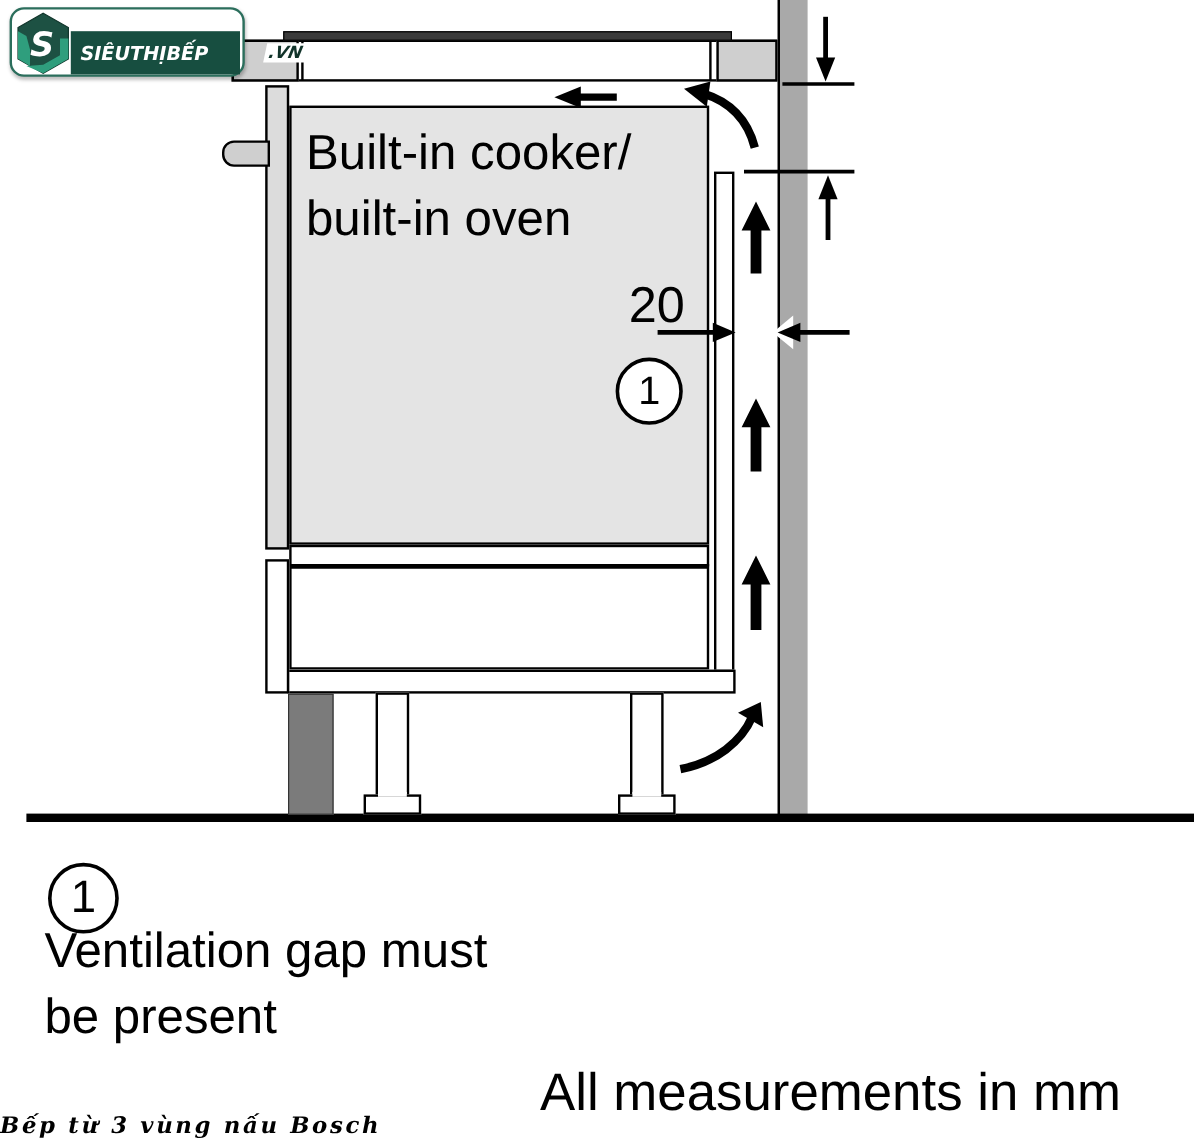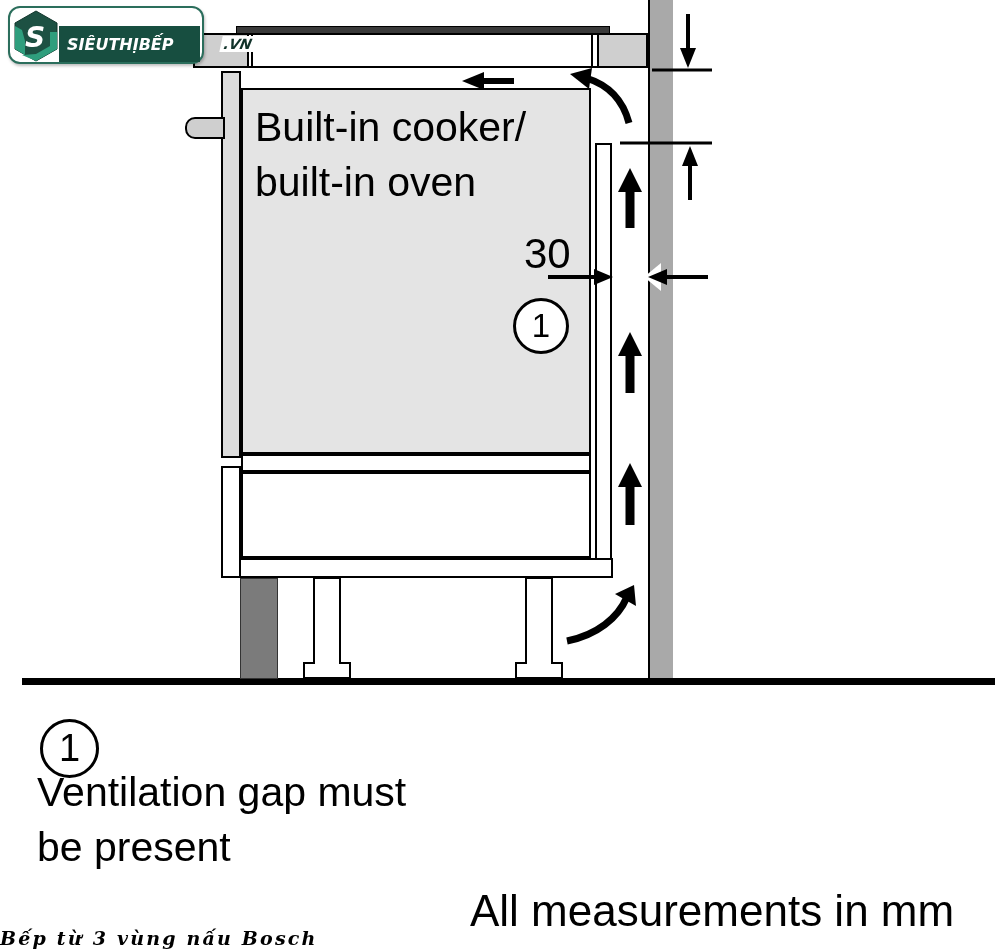--- a/index.html
+++ b/index.html
@@ -43,21 +43,21 @@
   .lbl-20{left:524px;top:230px;font-size:42px;}
   .circ{position:absolute;border:3px solid #000;border-radius:50%;background:#fff;
         display:flex;align-items:center;justify-content:center;}
   .circ-diagram{left:513px;top:298px;width:50px;height:50px;font-size:33px;}
   .circ-foot{left:40px;top:719px;width:53px;height:53px;font-size:38px;}
   .fn1{left:37px;top:769px;font-size:41px;}
   .fn2{left:37px;top:824px;font-size:41px;text-align:right;}
   .viet{left:0;top:891px;font-size:19px;font-family:"DejaVu Serif",serif;
         font-weight:bold;font-style:italic;letter-spacing:2.2px;margin-top:36px;}
   .model{left:2px;top:925px;font-size:19px;font-weight:bold;letter-spacing:0.3px;}
-  .units{left:470px;top:886px;font-size:44px;}
+  .units{left:450px;top:886px;font-size:44px;}
   
   .logo{left:8px;top:6px;width:196px;height:58px;background:#fff;border:2px solid #2b6e5c;
         border-radius:12px;box-shadow:1px 2px 3px rgba(0,0,0,0.25);z-index:20;}
   .logo-band{left:49px;top:18px;width:141px;height:36px;background:#174e40;
              display:flex;align-items:center;padding-left:8px;gap:45px;}
   .logo-brand{color:#fff;font-family:"DejaVu Sans",sans-serif;font-weight:bold;
               font-style:italic;font-size:16px;white-space:nowrap;}
   .logo-vn{margin-left:2px;background:#fff;transform:skewX(-12deg);padding:0 3px;
            font-family:"DejaVu Sans",sans-serif;font-weight:bold;font-style:italic;
            font-size:14px;color:#11332a;}
@@ -134,21 +134,21 @@
     </g>
 
     <g>
       <path d="M 567 641 C 597 635 618 618 627 597" fill="none" stroke="#000" stroke-width="7"></path>
       <polygon points="634,585 615,594 636,606" fill="#000"></polygon>
     </g>
   </svg>
 
   <div class="lbl lbl-appl2">built-in oven</div>
   <div class="lbl lbl-appl1">Built-in cooker/</div>
-  <div class="lbl lbl-20">30</div>
+  <div class="lbl lbl-20">20</div>
   <div class="circ circ-diagram">
     <span>1</span>
   </div>
 
   <div class="circ circ-foot">
     <span>1</span>
   </div>
   <div class="lbl fn1">Ventilation gap must</div>
   <div class="lbl fn2">be present</div>
 

